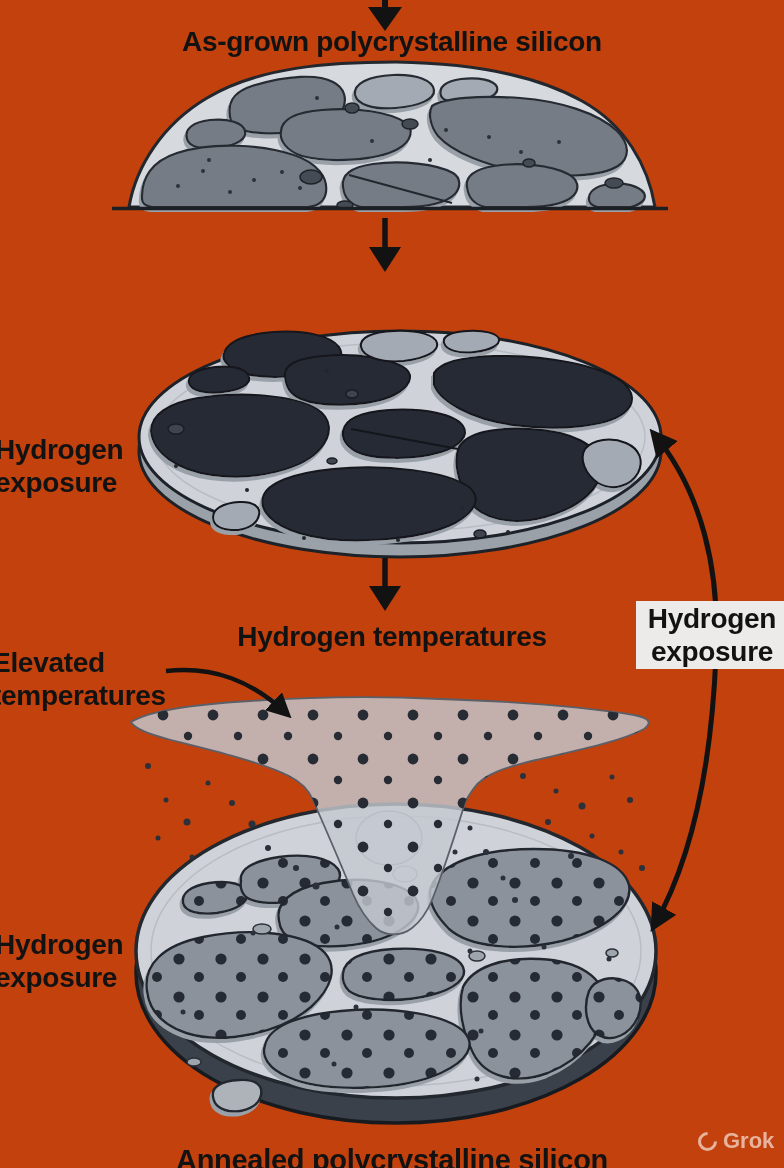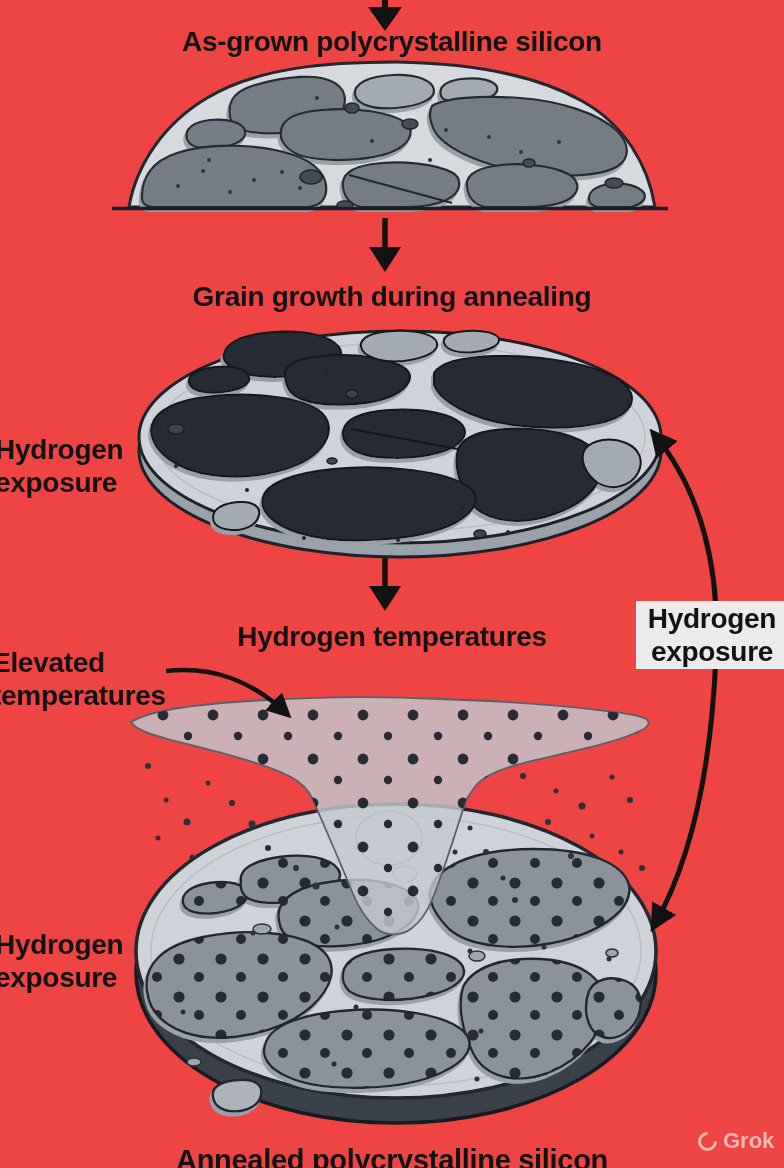--- a/index.html
+++ b/index.html
@@ -1,18 +1,18 @@
 <!DOCTYPE html>
 <html><head>
 <meta charset="utf-8">
 <style>
   html,body{margin:0;padding:0;background:#ecebe9;}
   .canvas{
     position:relative;width:784px;height:1168px;overflow:hidden;
-    background:#ef4444;font-family:"Liberation Sans",sans-serif;color:#121212;
+    background:#c2410c;font-family:"Liberation Sans",sans-serif;color:#121212;
   }
   .gfx{position:absolute;left:0;top:0;}
   .title{
     position:absolute;left:0;width:784px;text-align:center;
     font-weight:700;font-size:28px;letter-spacing:-0.3px;color:#121212;white-space:nowrap;
   }
   .t-asgrown{top:26px;}
   .t-graingrowth{top:281px;}
   .t-passivation{top:621px;}
   .t-annealed{top:1144px;font-size:29px;}
@@ -221,21 +221,20 @@
           <circle cx="455" cy="852" r="2.5"></circle>
       </g>
     </g>
 
     <path d="M 166,671 C 214,666 252,681 287,714" fill="none" stroke="#121212" stroke-width="4.5" marker-end="url(#ah)"></path>
 
     <path d="M 654,434 C 702,492 720,570 716,654 C 712,756 696,852 654,926" fill="none" stroke="#121212" stroke-width="5" marker-start="url(#ah)" marker-end="url(#ah)"></path>
   </svg>
 
   <div class="title t-asgrown">As-grown polycrystalline silicon</div>
-  <div class="title t-graingrowth">Grain growth during annealing</div>
   <div class="title t-passivation">Hydrogen temperatures</div>
   <div class="title t-annealed">Annealed polycrystalline silicon</div>
 
   <div class="side-label lbl-mid-left">
     <div>Hydrogen</div>
     <div>exposure</div>
   </div>
 
   <div class="side-label lbl-elevated">
     <div>Elevated</div>

